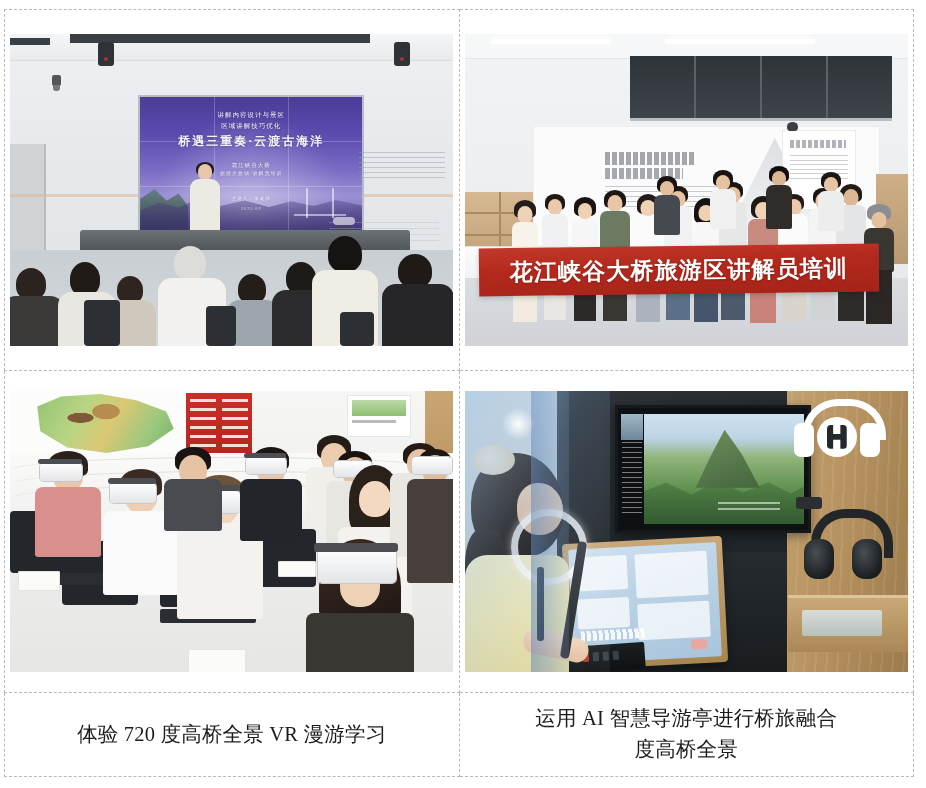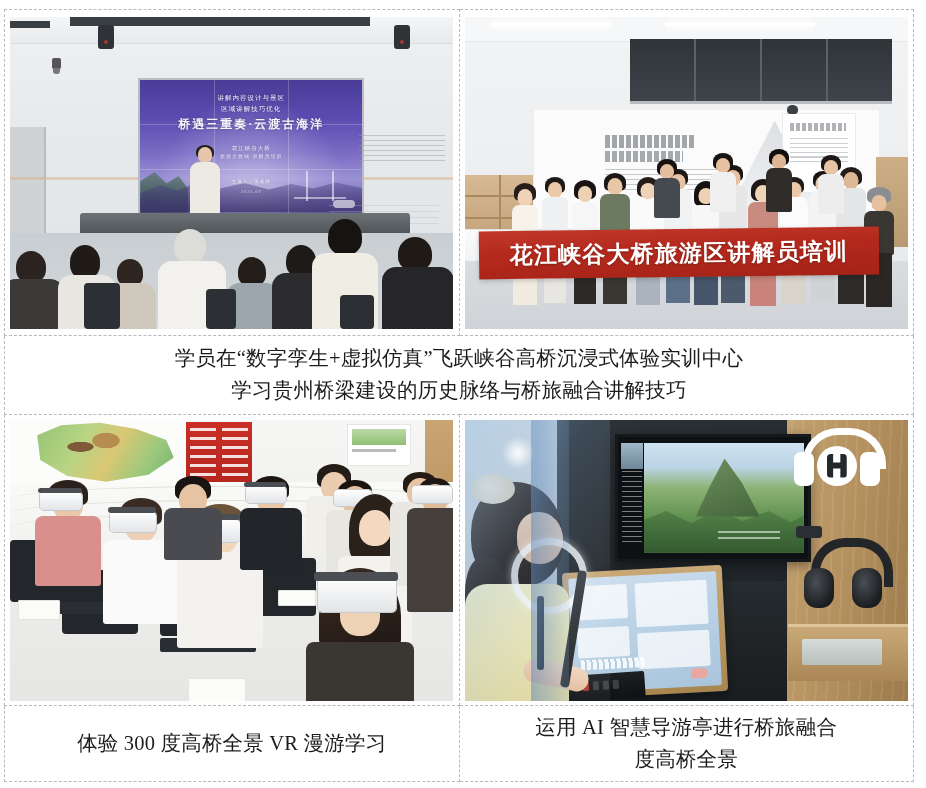--- a/index.html
+++ b/index.html
@@ -734,28 +734,20 @@
 
               <div class="banner">
                 <div class="btxt">花江峡谷大桥旅游区讲解员培训</div>
               </div>
 
             </div>
           </div>
         </td>
       </tr>
 
-      <tr>
-        <td class="cell-cap" colspan="2">
-          <div class="caption">
-            <span class="ln">学员在“数字孪生+虚拟仿真”飞跃峡谷高桥沉浸式体验实训中心</span>
-            <span class="ln">学习贵州桥梁建设的历史脉络与桥旅融合讲解技巧</span>
-          </div>
-        </td>
-      </tr>
 
       <tr>
         <td class="cell-img bottom">
           <div class="img-wrap">
             <div class="photo p3 bottom">
 
               <div class="mapcard"></div>
               <div class="wallmap"></div>
               <div class="redpanel" style="left:176px;">
                 <div class="line" style="top:6px;"></div>
@@ -956,21 +948,21 @@
               <div class="flare"></div>
 
             </div>
           </div>
         </td>
       </tr>
 
       <tr>
         <td class="cell-cap bottom">
           <div class="caption">
-            <span class="ln">体验 300 度高桥全景 VR 漫游学习</span>
+            <span class="ln">体验 720 度高桥全景 VR 漫游学习</span>
           </div>
         </td>
         <td class="cell-cap bottom">
           <div class="caption">
             <span class="ln">运用 AI 智慧导游亭进行桥旅融合</span>
             <span class="ln">度高桥全景</span>
           </div>
         </td>
       </tr>
 

